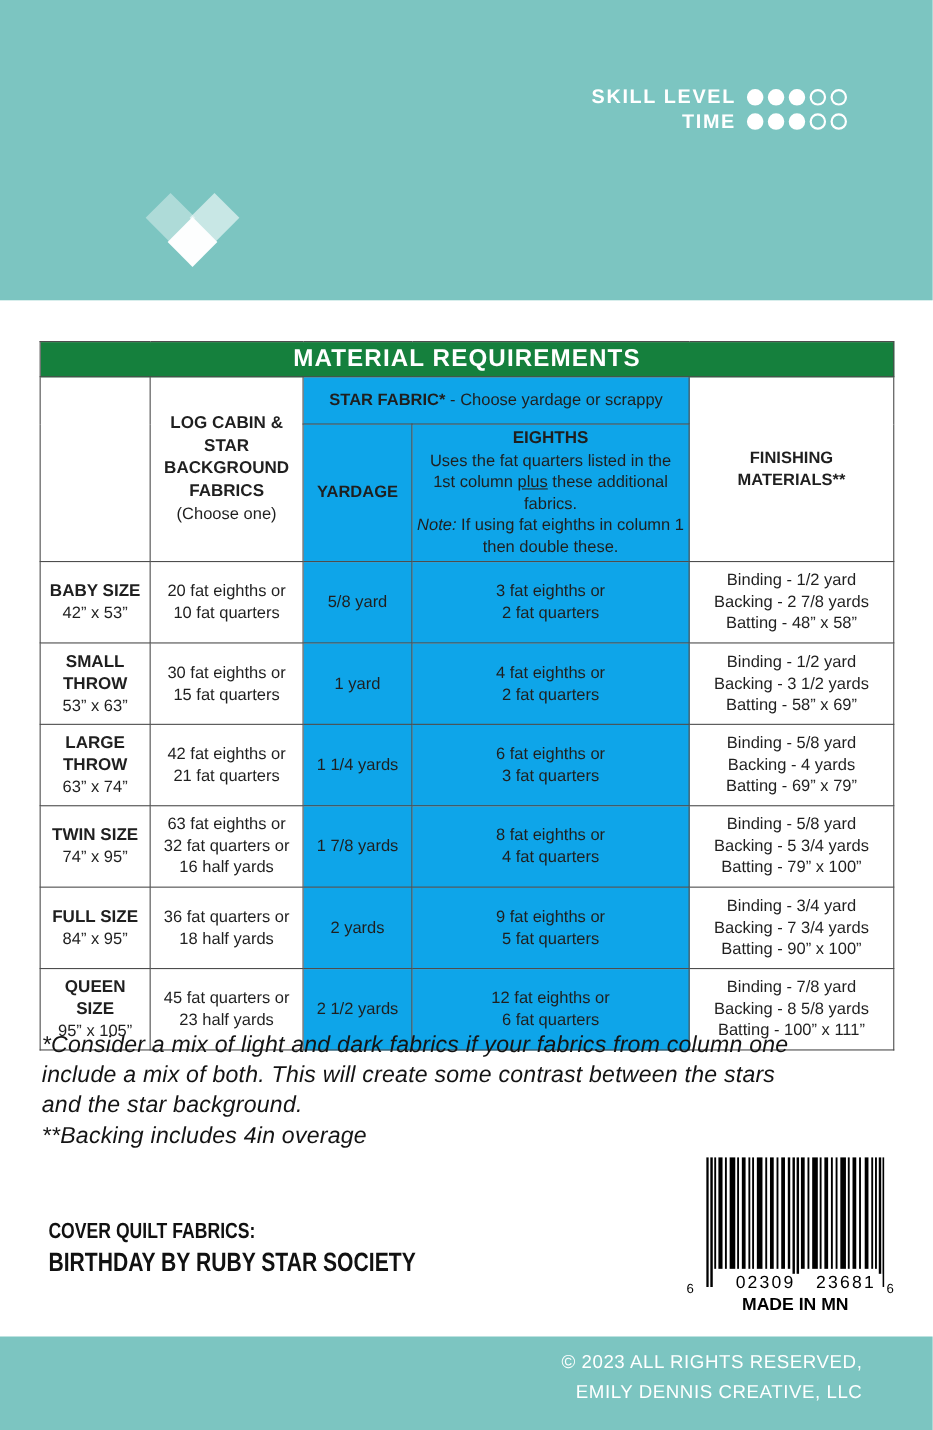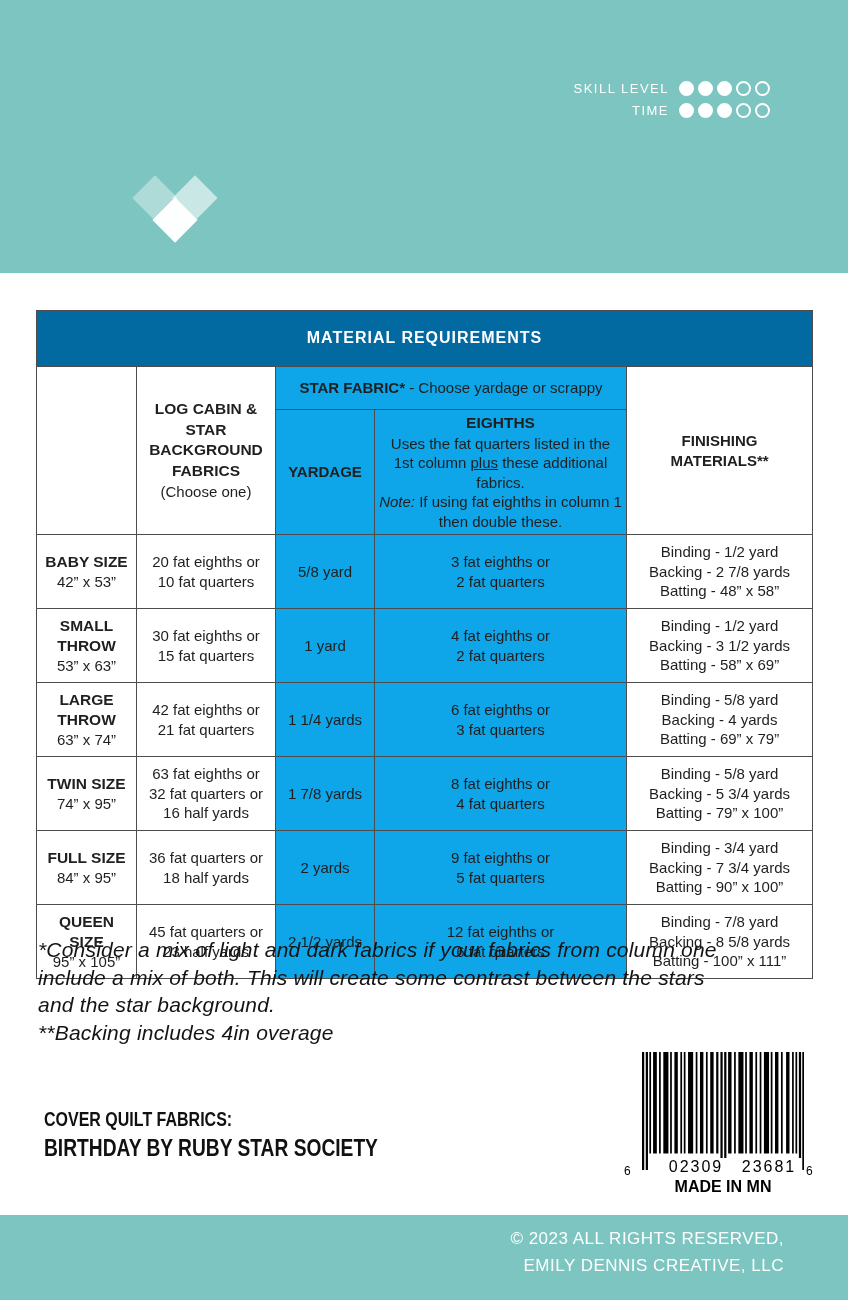--- a/index.html
+++ b/index.html
@@ -4,43 +4,43 @@
 <style>
   html,body{margin:0;padding:0;}
   body{
     width:848px;height:1300px;position:relative;background:#ffffff;
     font-family:"Liberation Sans", sans-serif;color:#1f1f1f;overflow:hidden;
   }
   
   .top-band{position:absolute;left:0;top:0;width:848px;height:273px;background:#7cc5c1;}
   .skill-block{position:absolute;right:78px;top:80px;}
   .skill-row{display:flex;align-items:center;justify-content:flex-end;height:17px;margin-bottom:5px;}
-  .skill-label{color:#fff;font-weight:normal;font-size:13px;letter-spacing:1.5px;margin-right:6px;}
+  .skill-label{color:#fff;font-weight:bold;font-size:18px;letter-spacing:1.5px;margin-right:6px;}
   .dot{width:15px;height:15px;border-radius:50%;border:2.5px solid #fff;display:inline-block;box-sizing:border-box;margin-left:4px;flex:0 0 auto;}
   .dot.filled{background:#fff;}
   
   .heart{position:absolute;left:133px;top:176px;width:92px;height:74px;}
   .diamond{position:absolute;width:32px;height:32px;transform:rotate(45deg);}
   .d-left{left:6px;top:6px;background:rgba(255,255,255,0.38);}
   .d-right{left:46px;top:6px;background:rgba(255,255,255,0.58);}
   .d-bottom{left:26px;top:28px;background:#fdfefe;}
   .intro-text{
     position:absolute;left:237px;top:181px;width:580px;color:#fff;
     font-weight:bold;font-size:15px;line-height:19.5px;letter-spacing:.3px;
     white-space:pre-line;
   }
   
   .req-table{
     position:absolute;left:36px;top:310px;width:776px;
     border-collapse:collapse;table-layout:fixed;
   }
   .req-table td{border:1px solid #4d4d4d;text-align:center;vertical-align:middle;padding:2px 4px;font-size:15px;line-height:1.3;}
   .req-table .title-cell{
-    background:#0369a1;color:#fff;font-weight:bold;font-size:16px;letter-spacing:1px;
-    height:31px;padding:12px;
+    background:#15803d;color:#fff;font-weight:bold;font-size:22px;letter-spacing:1px;
+    height:31px;padding:0;
   }
   .cream{background:#0ea5e9;}
   .hdr-main{font-weight:bold;font-size:15.5px;line-height:1.32;white-space:pre-line;}
   .hdr-sub{font-size:15px;margin-top:1px;}
   .star-hd{height:38px;font-size:15px;}
   .star-hd .b{font-weight:bold;}
   .scrappy-hd{height:120px;font-size:14.5px;}
   .scrappy-title{font-weight:bold;font-size:15.5px;}
   .scrappy-body{margin-top:1px;}
   .scrappy-body .u{text-decoration:underline;}

